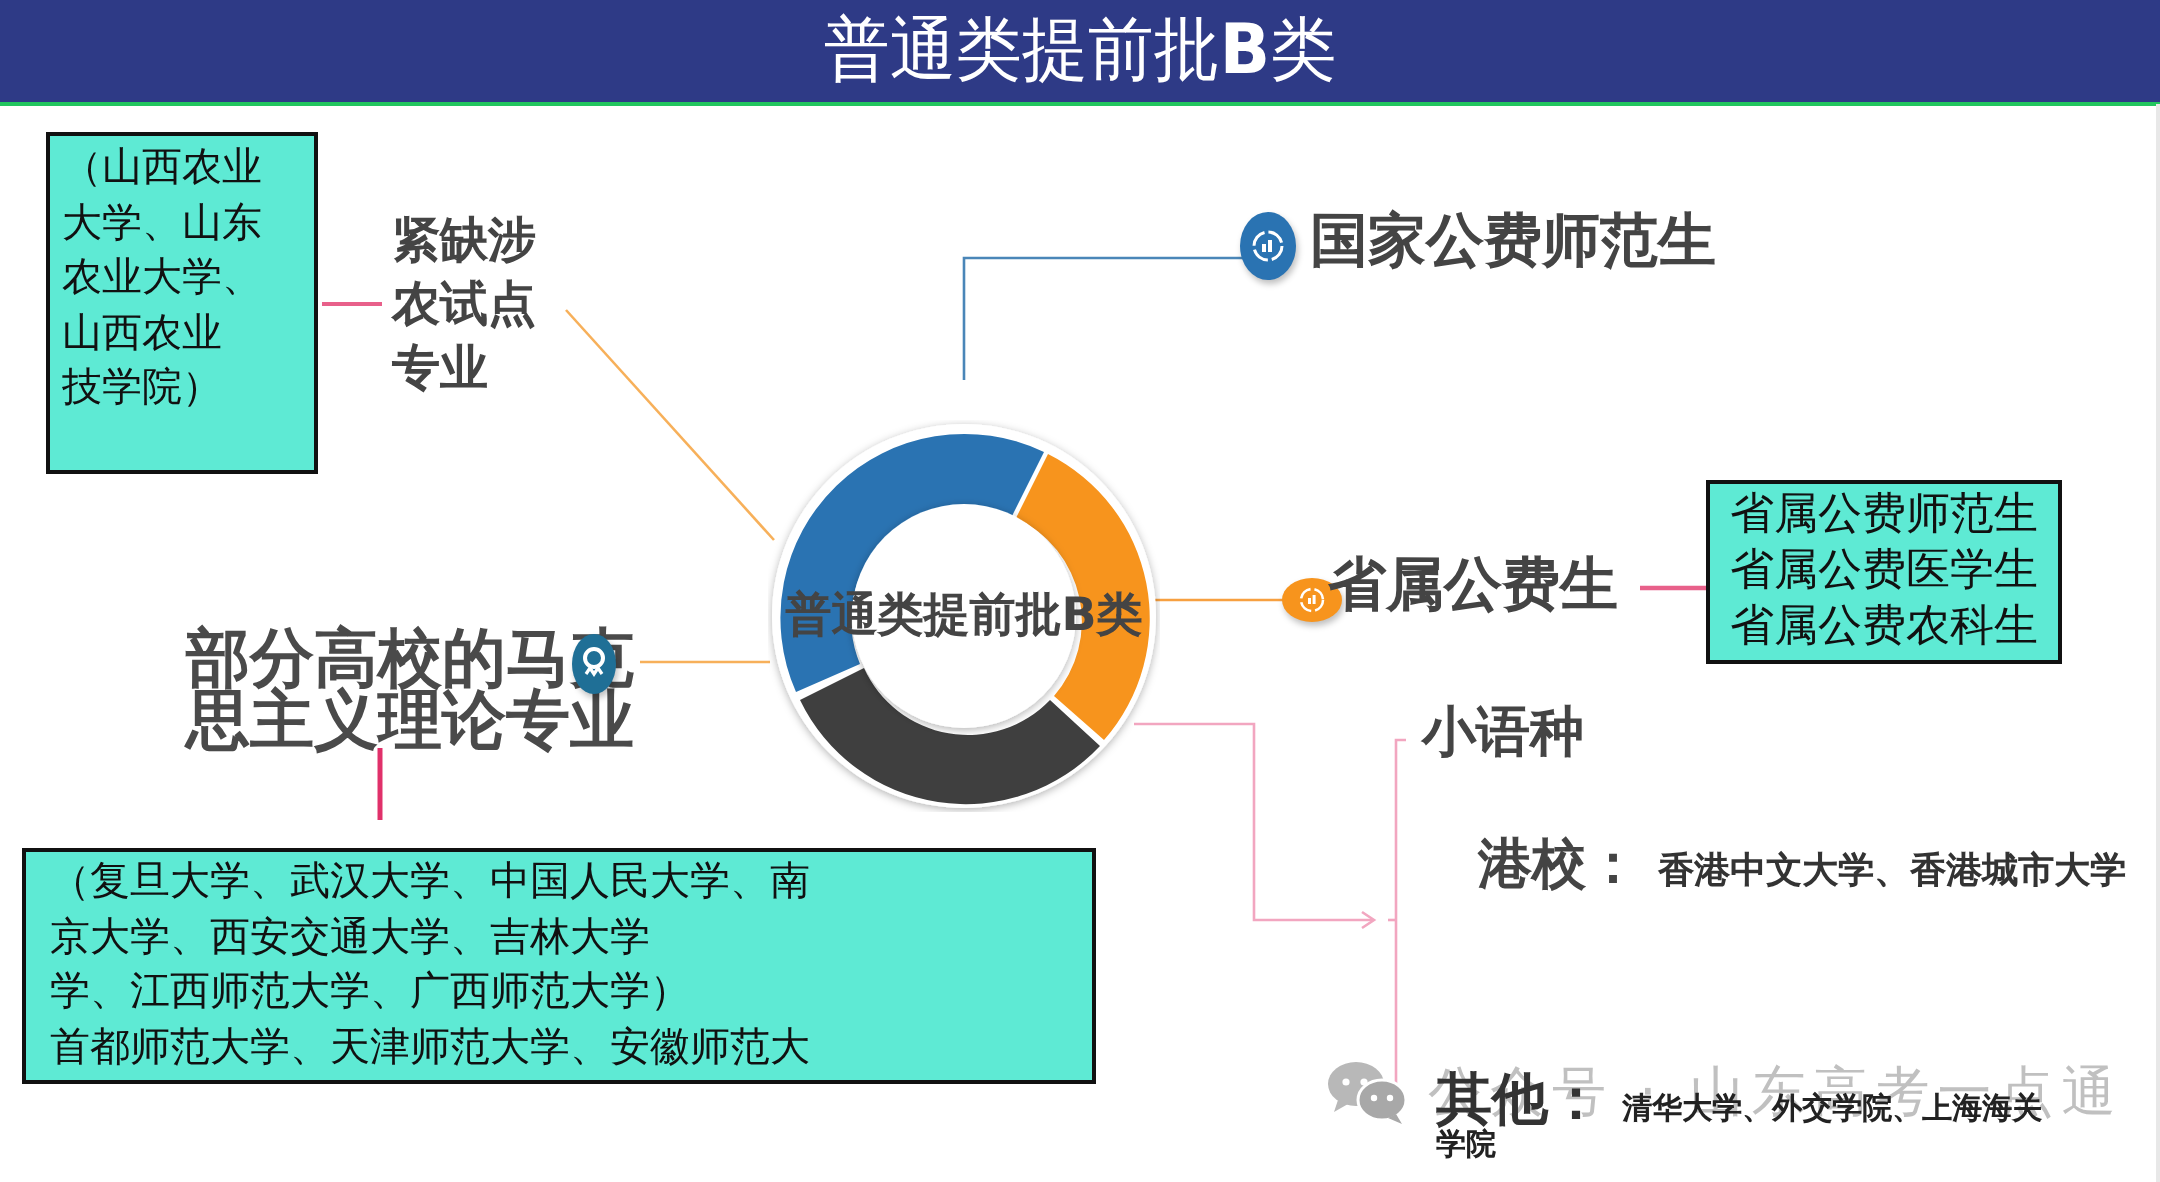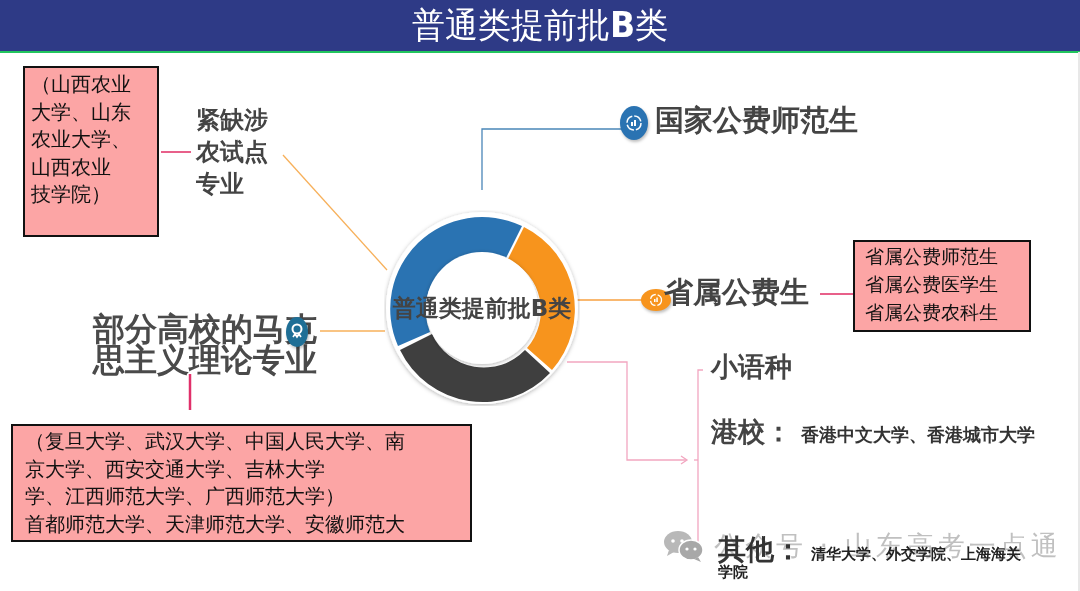--- a/index.html
+++ b/index.html
@@ -17,21 +17,21 @@
     .header-title {
       color: #ffffff; font-size: 33px; letter-spacing: 0px; font-weight: normal;
       transform: scaleY(1.05);
     }
     .header-title b { font-weight: bold; }
     .right-edge {
       position: absolute; right: 0; top: 52px; width: 2px; height: 539px; background: #e8e8e8;
     }
     .abs { position: absolute; }
     .box {
-      position: absolute; border: 2px solid #111; background: #fca5a5;
+      position: absolute; border: 2px solid #111; background: #5eead4;
       font-family: Liberation Serif, serif; color: #111;
     }
     .box-line { display: block; white-space: nowrap; }
     .label-big { position: absolute; color: #444; font-weight: bold; }
     .ring-wrap { position: absolute; left: 384px; top: 210px; width: 196px; height: 196px; }
     .center-text {
       position: absolute; left: 0; top: 0; width: 196px; height: 196px;
       display: flex; flex-direction: row; align-items: center; justify-content: center;
       color: #444; font-size: 23px; font-weight: bold; line-height: 29px;
     }
@@ -127,48 +127,48 @@
 
 <div class="icon-circle" style="left:641px; top:289px; width:30px; height:22px; background:#f7941d; border-radius:50%;">
   <svg width="14" height="14" viewBox="0 0 14 14">
     <circle cx="7" cy="7" r="5.5" fill="none" stroke="#fff" stroke-width="1.3" stroke-dasharray="7 2"></circle>
     <rect x="5" y="6" width="1.5" height="3" fill="#fff"></rect>
       <rect x="7.3" y="4.5" width="1.5" height="4.5" fill="#fff"></rect>
   </svg>
 </div>
 <div class="label-big" style="left:664px; top:274px; font-size:29px; line-height:36px;">省属公费生</div>
 
-<div class="box" style="left:853px; top:240px; width:178px; height:92px; font-size:19px; line-height:28px; padding:1px 0 0 10px; box-sizing:border-box;">
+<div class="box" style="left:853px; top:240px; width:178px; height:92px; font-size:22px; line-height:28px; padding:1px 0 0 10px; box-sizing:border-box;">
   <span class="box-line">省属公费师范生</span>
   <span class="box-line">省属公费医学生</span>
   <span class="box-line">省属公费农科生</span>
 </div>
 
 <div class="label-big" style="left:93px; top:314px; font-size:32px; line-height:31px; color:#4a4a4a;">
   <div>部分高校的马克</div>
   <div>思主义理论专业</div>
 </div>
 <div class="icon-circle" style="left:286px; top:317px; width:22px; height:30px; background:#1f6f96; border-radius:50%;">
   <svg width="16" height="22" viewBox="0 0 16 22">
     <circle cx="8" cy="8" r="4.5" fill="none" stroke="#fff" stroke-width="2"></circle>
     <path d="M4 16 L6 13 L8 16 L10 13 L12 16" fill="none" stroke="#fff" stroke-width="1.6"></path>
   </svg>
 </div>
 
-<div class="box" style="left:11px; top:424px; width:461px; height:118px; font-size:20px; line-height:27.5px; padding:2px 0 0 12px; box-sizing:border-box;">
+<div class="box" style="left:11px; top:424px; width:537px; height:118px; font-size:20px; line-height:27.5px; padding:2px 0 0 12px; box-sizing:border-box;">
   <span class="box-line">（复旦大学、武汉大学、中国人民大学、南</span>
   <span class="box-line">京大学、西安交通大学、吉林大学</span>
   <span class="box-line">学、江西师范大学、广西师范大学）</span>
   <span class="box-line">首都师范大学、天津师范大学、安徽师范大</span>
 </div>
 
 <div class="label-big" style="left:711px; top:350px; font-size:27px; line-height:34px;">小语种</div>
 
 <div class="abs" style="left:711px; top:414px; white-space:nowrap;">
-  <span class="label-big" style="position:static; font-size:27px;">港校：</span>
+  <span class="label-big" style="position:static; font-size:27px;margin-left:28px;">港校：</span>
   <span style="font-size:18px; color:#333; font-weight:bold; margin-left:4px;">香港中文大学、香港城市大学</span>
 </div>
 
 <div class="abs" style="left:663px; top:528px; width:44px; height:36px;">
   <svg width="44" height="36" viewBox="0 0 44 36">
     <ellipse cx="15" cy="14" rx="14" ry="11" fill="#b8b8b8"></ellipse>
     <path d="M6 22 L4 28 L11 24 Z" fill="#b8b8b8"></path>
     <ellipse cx="28" cy="22" rx="12" ry="10" fill="#a8a8a8" stroke="#fff" stroke-width="1.5"></ellipse>
     <path d="M35 29 L38 34 L31 31 Z" fill="#a8a8a8"></path>
     <circle cx="10" cy="13" r="1.8" fill="#fff"></circle>

